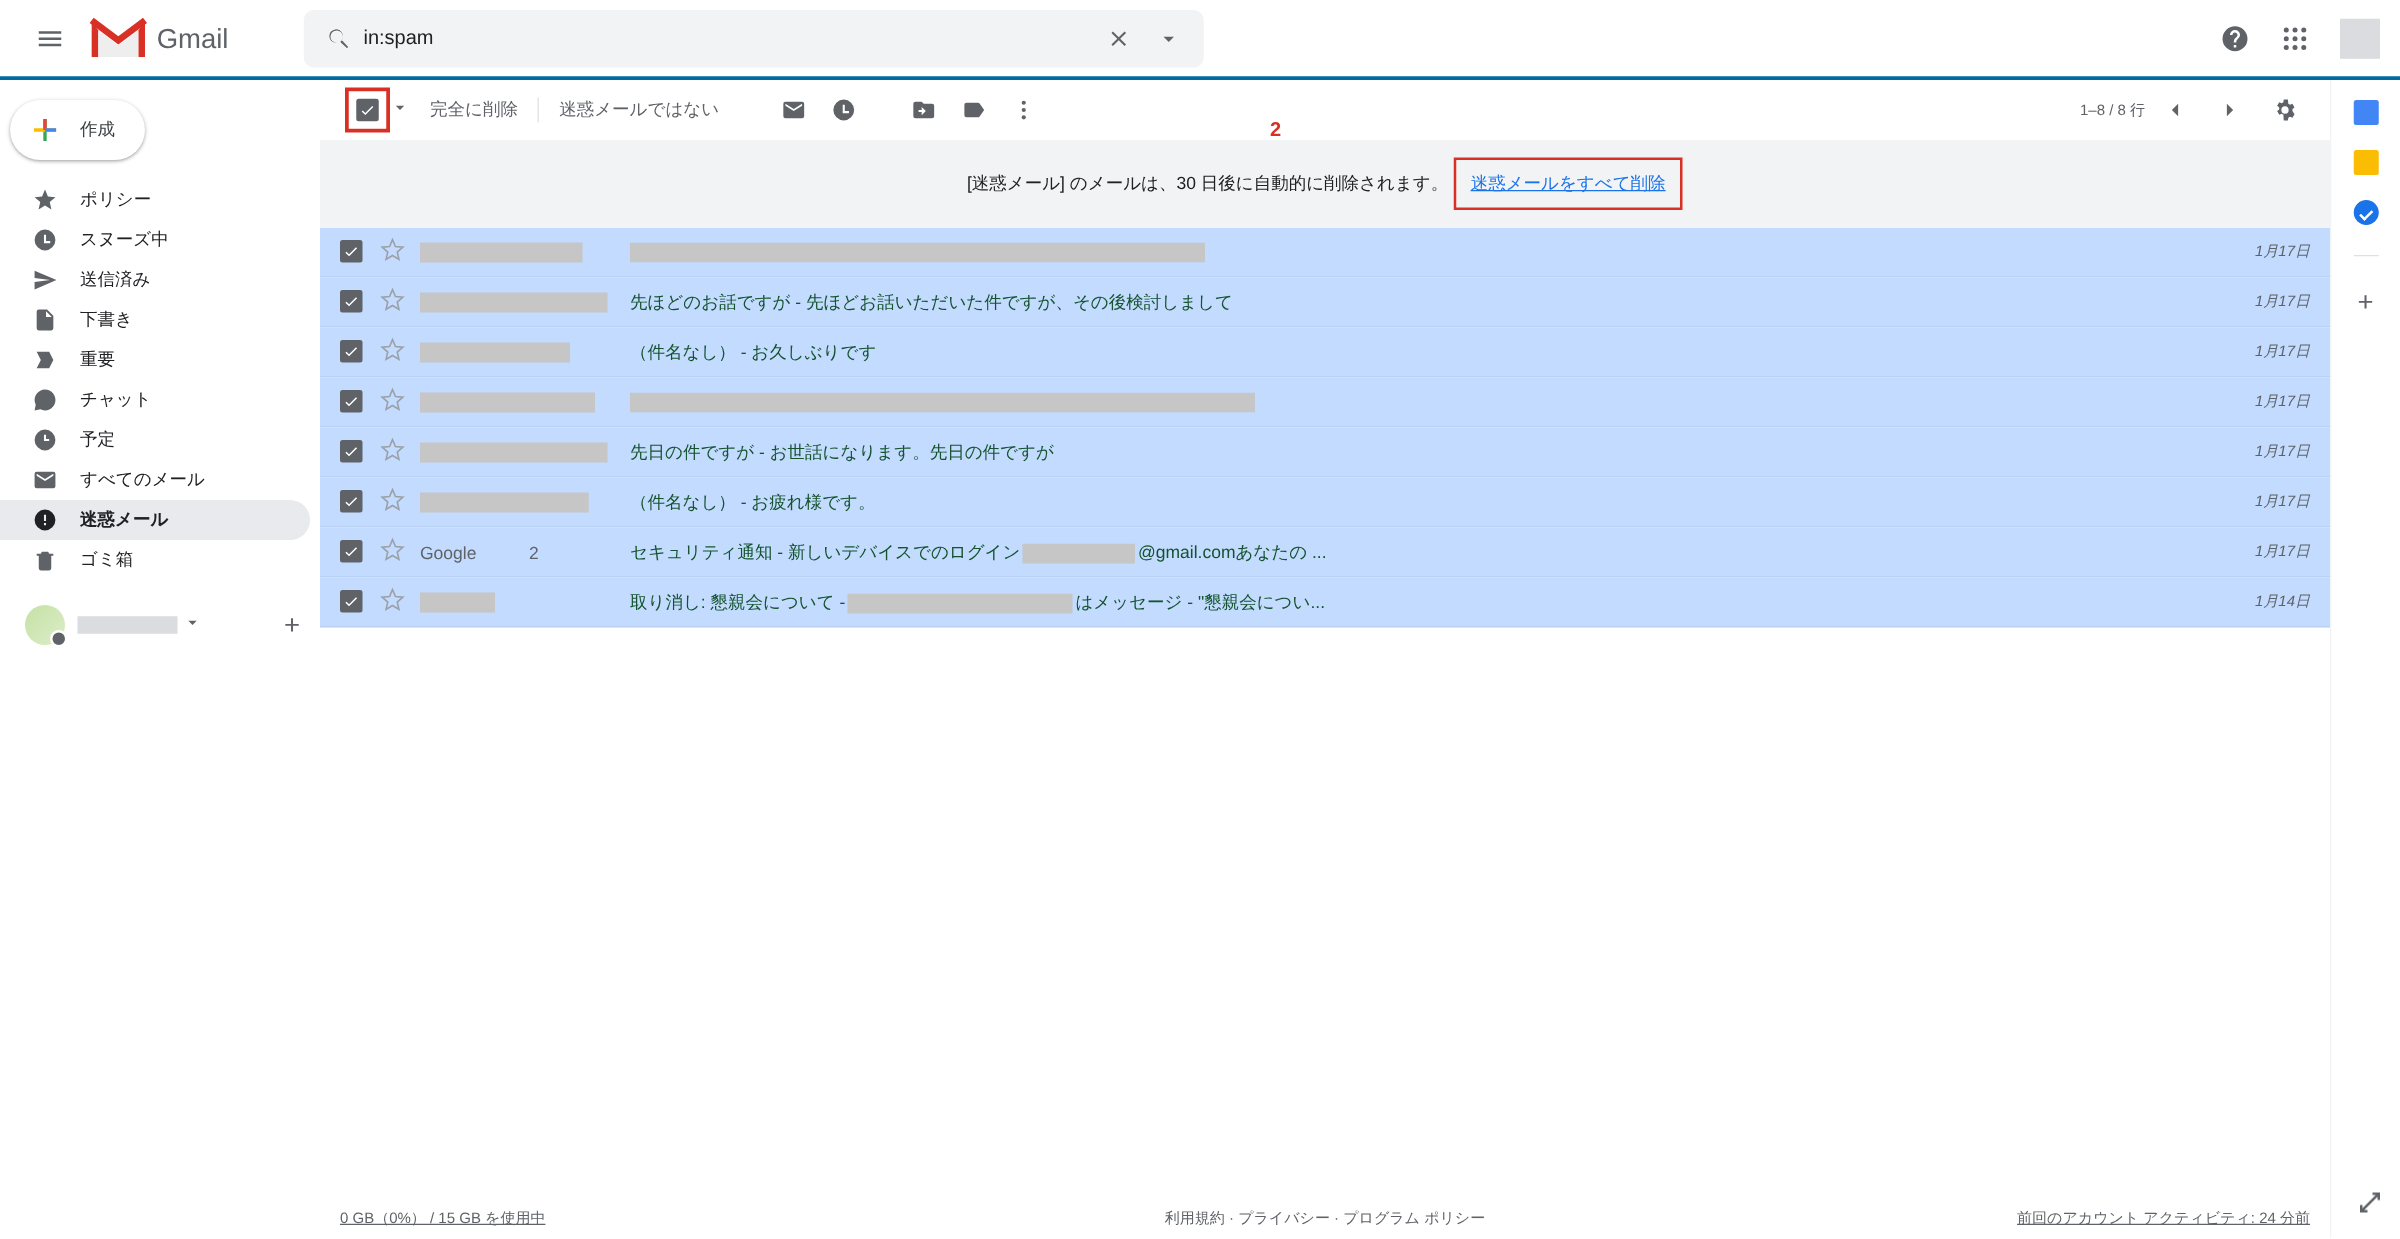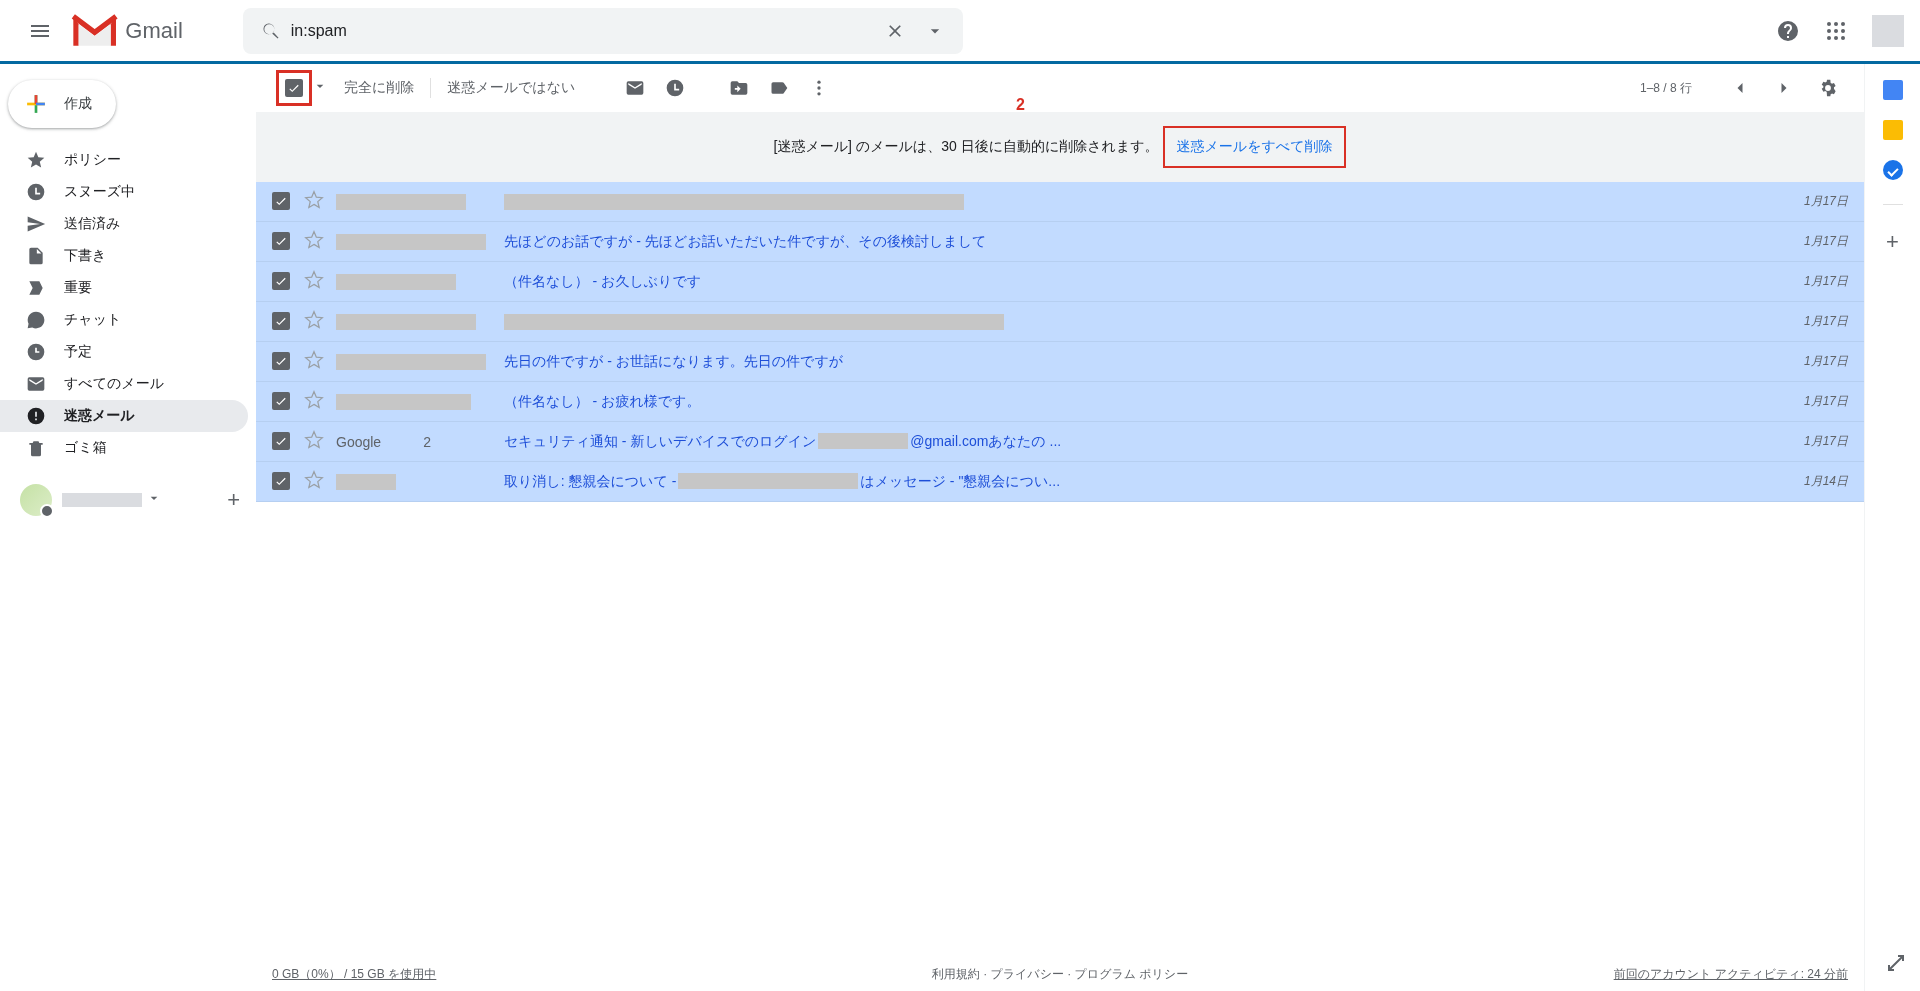--- a/index.html
+++ b/index.html
@@ -39,35 +39,35 @@
 .toolbar { height: 48px; display: flex; align-items: center; padding: 0 16px; position: relative; }
 .select-all-box { width: 36px; height: 36px; border: 3px solid #d93025; display: flex; align-items: center; justify-content: center; margin-left: 4px; }
 .checkbox { width: 18px; height: 18px; background: #5f6368; border-radius: 2px; display: flex; align-items: center; justify-content: center; }
 .checkbox svg { width: 14px; height: 14px; fill: #fff; }
 .select-caret svg { width:16px; height:16px; fill:#5f6368; }
 .tb-text-btn { font-size: 14px; color: #5f6368; padding: 0 16px; cursor: pointer; }
 .tb-divider { width:1px; height:20px; background:#e0e0e0; }
 .tb-icon { width: 40px; height: 40px; display: flex; align-items: center; justify-content: center; cursor: pointer; }
 .tb-icon svg { width: 20px; height: 20px; fill: #5f6368; }
 .tb-right { margin-left: auto; display: flex; align-items: center; gap: 4px; }
-.page-count { font-size: 12px; color: #5f6368; margin-right: 24px; }
+.page-count { font-size: 12px; color: #5f6368; margin-right: 0; }
 .annotation1 { position: absolute; top: -14px; left: 6px; color: #d93025; font-weight: bold; font-size: 16px; }
 .banner { background: #f1f3f4; padding: 14px 0; text-align: center; font-size: 14px; color: #202124; position: relative; }
-.banner-link { color: #1a73e8; cursor: pointer; padding: 4px 6px; }
+.banner-link { color: #1a73e8; cursor: pointer; padding: 4px 6px; text-decoration: underline; }
 .banner-link-box { border: 2px solid #d93025; padding: 10px 6px; display: inline-block; }
 .annotation2 { position: absolute; top: -16px; left: 760px; color: #d93025; font-weight: bold; font-size: 16px; }
 .mail-list { flex: 1; overflow-y: auto; }
 .mail-row { height: 40px; display: flex; align-items: center; background: #c2dbff; border-bottom: 1px solid rgba(100,121,143,.12); padding: 0 16px; font-size: 14px; cursor: pointer; }
 .mail-check { width: 20px; height: 20px; margin-right: 12px; flex-shrink:0; }
 .mail-check .checkbox { width: 18px; height: 18px; }
 .mail-star { width: 20px; margin-right: 12px; flex-shrink:0; }
 .mail-star svg { width: 20px; height: 20px; fill: none; stroke: #9aa0a6; stroke-width:1.5; }
 .mail-sender { width: 168px; flex-shrink:0; color: #5f6368; display:flex; align-items:center;gap:38px; }
 .sender-count { color: #5f6368; margin-left: 4px; }
-.mail-subject { flex: 1; color: #1d4ed8; white-space: nowrap; overflow: hidden; text-overflow: ellipsis; padding-right: 16px; display:flex; align-items:flex-start; }
+.mail-subject { flex: 1; color: #14532d; white-space: nowrap; overflow: hidden; text-overflow: ellipsis; padding-right: 16px; display:flex; align-items:flex-end; }
 .mail-date { width: 60px; text-align: right; color: #5f6368; font-size: 12px; flex-shrink:0;font-style:italic; }
 .redact { display:inline-block; height: 16px; background: #c6c6c6; vertical-align: middle; }
 .footer { display: flex; align-items: center; padding: 8px 16px; font-size: 12px; color: #5f6368; border-top: 0; }
 .footer .mid { position:absolute; left:50%; transform:translateX(-50%); }
 .footer .right { margin-left:auto; }
 .right-panel { width: 56px; border-left: 1px solid #f1f3f4; display: flex; flex-direction: column; align-items: center; padding-top: 16px; gap: 20px; }
 .rp-icon { width: 20px; height: 20px; border-radius: 2px; }
 .rp-cal { background: #4285f4; }
 .rp-keep { background: #fbbc04; }
 .rp-tasks { background: #1a73e8; border-radius: 50%; position:relative; }

